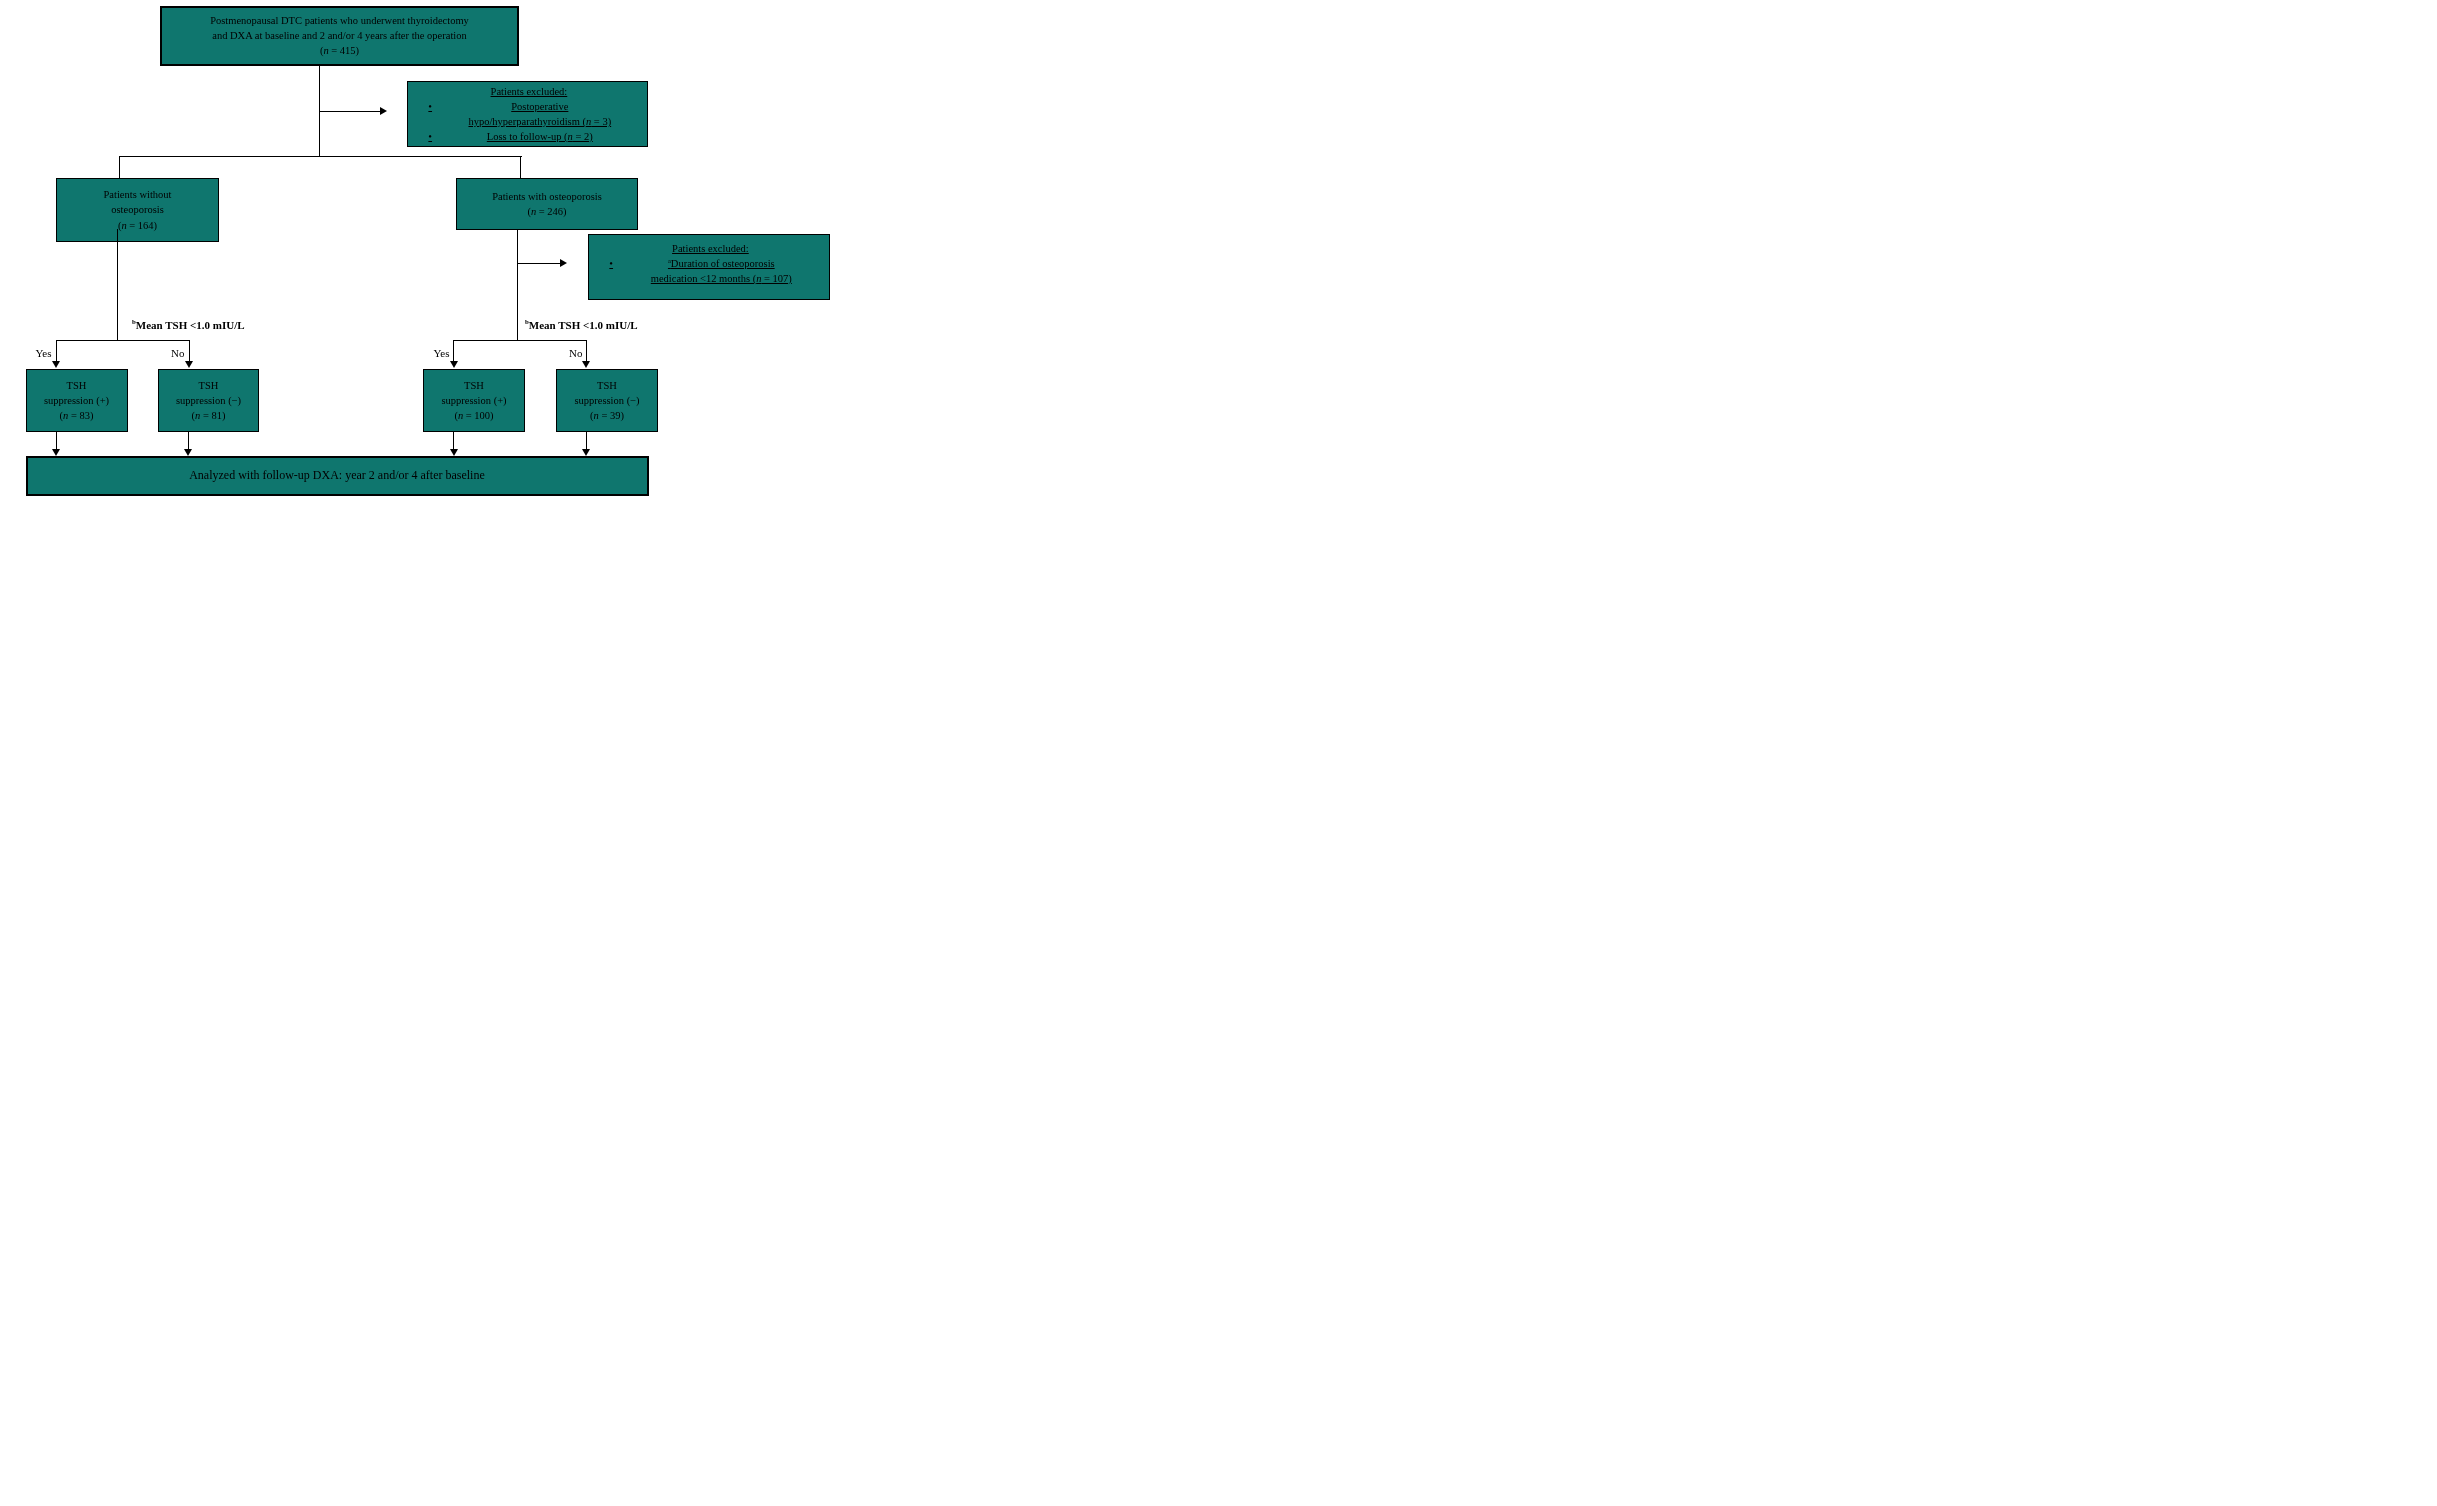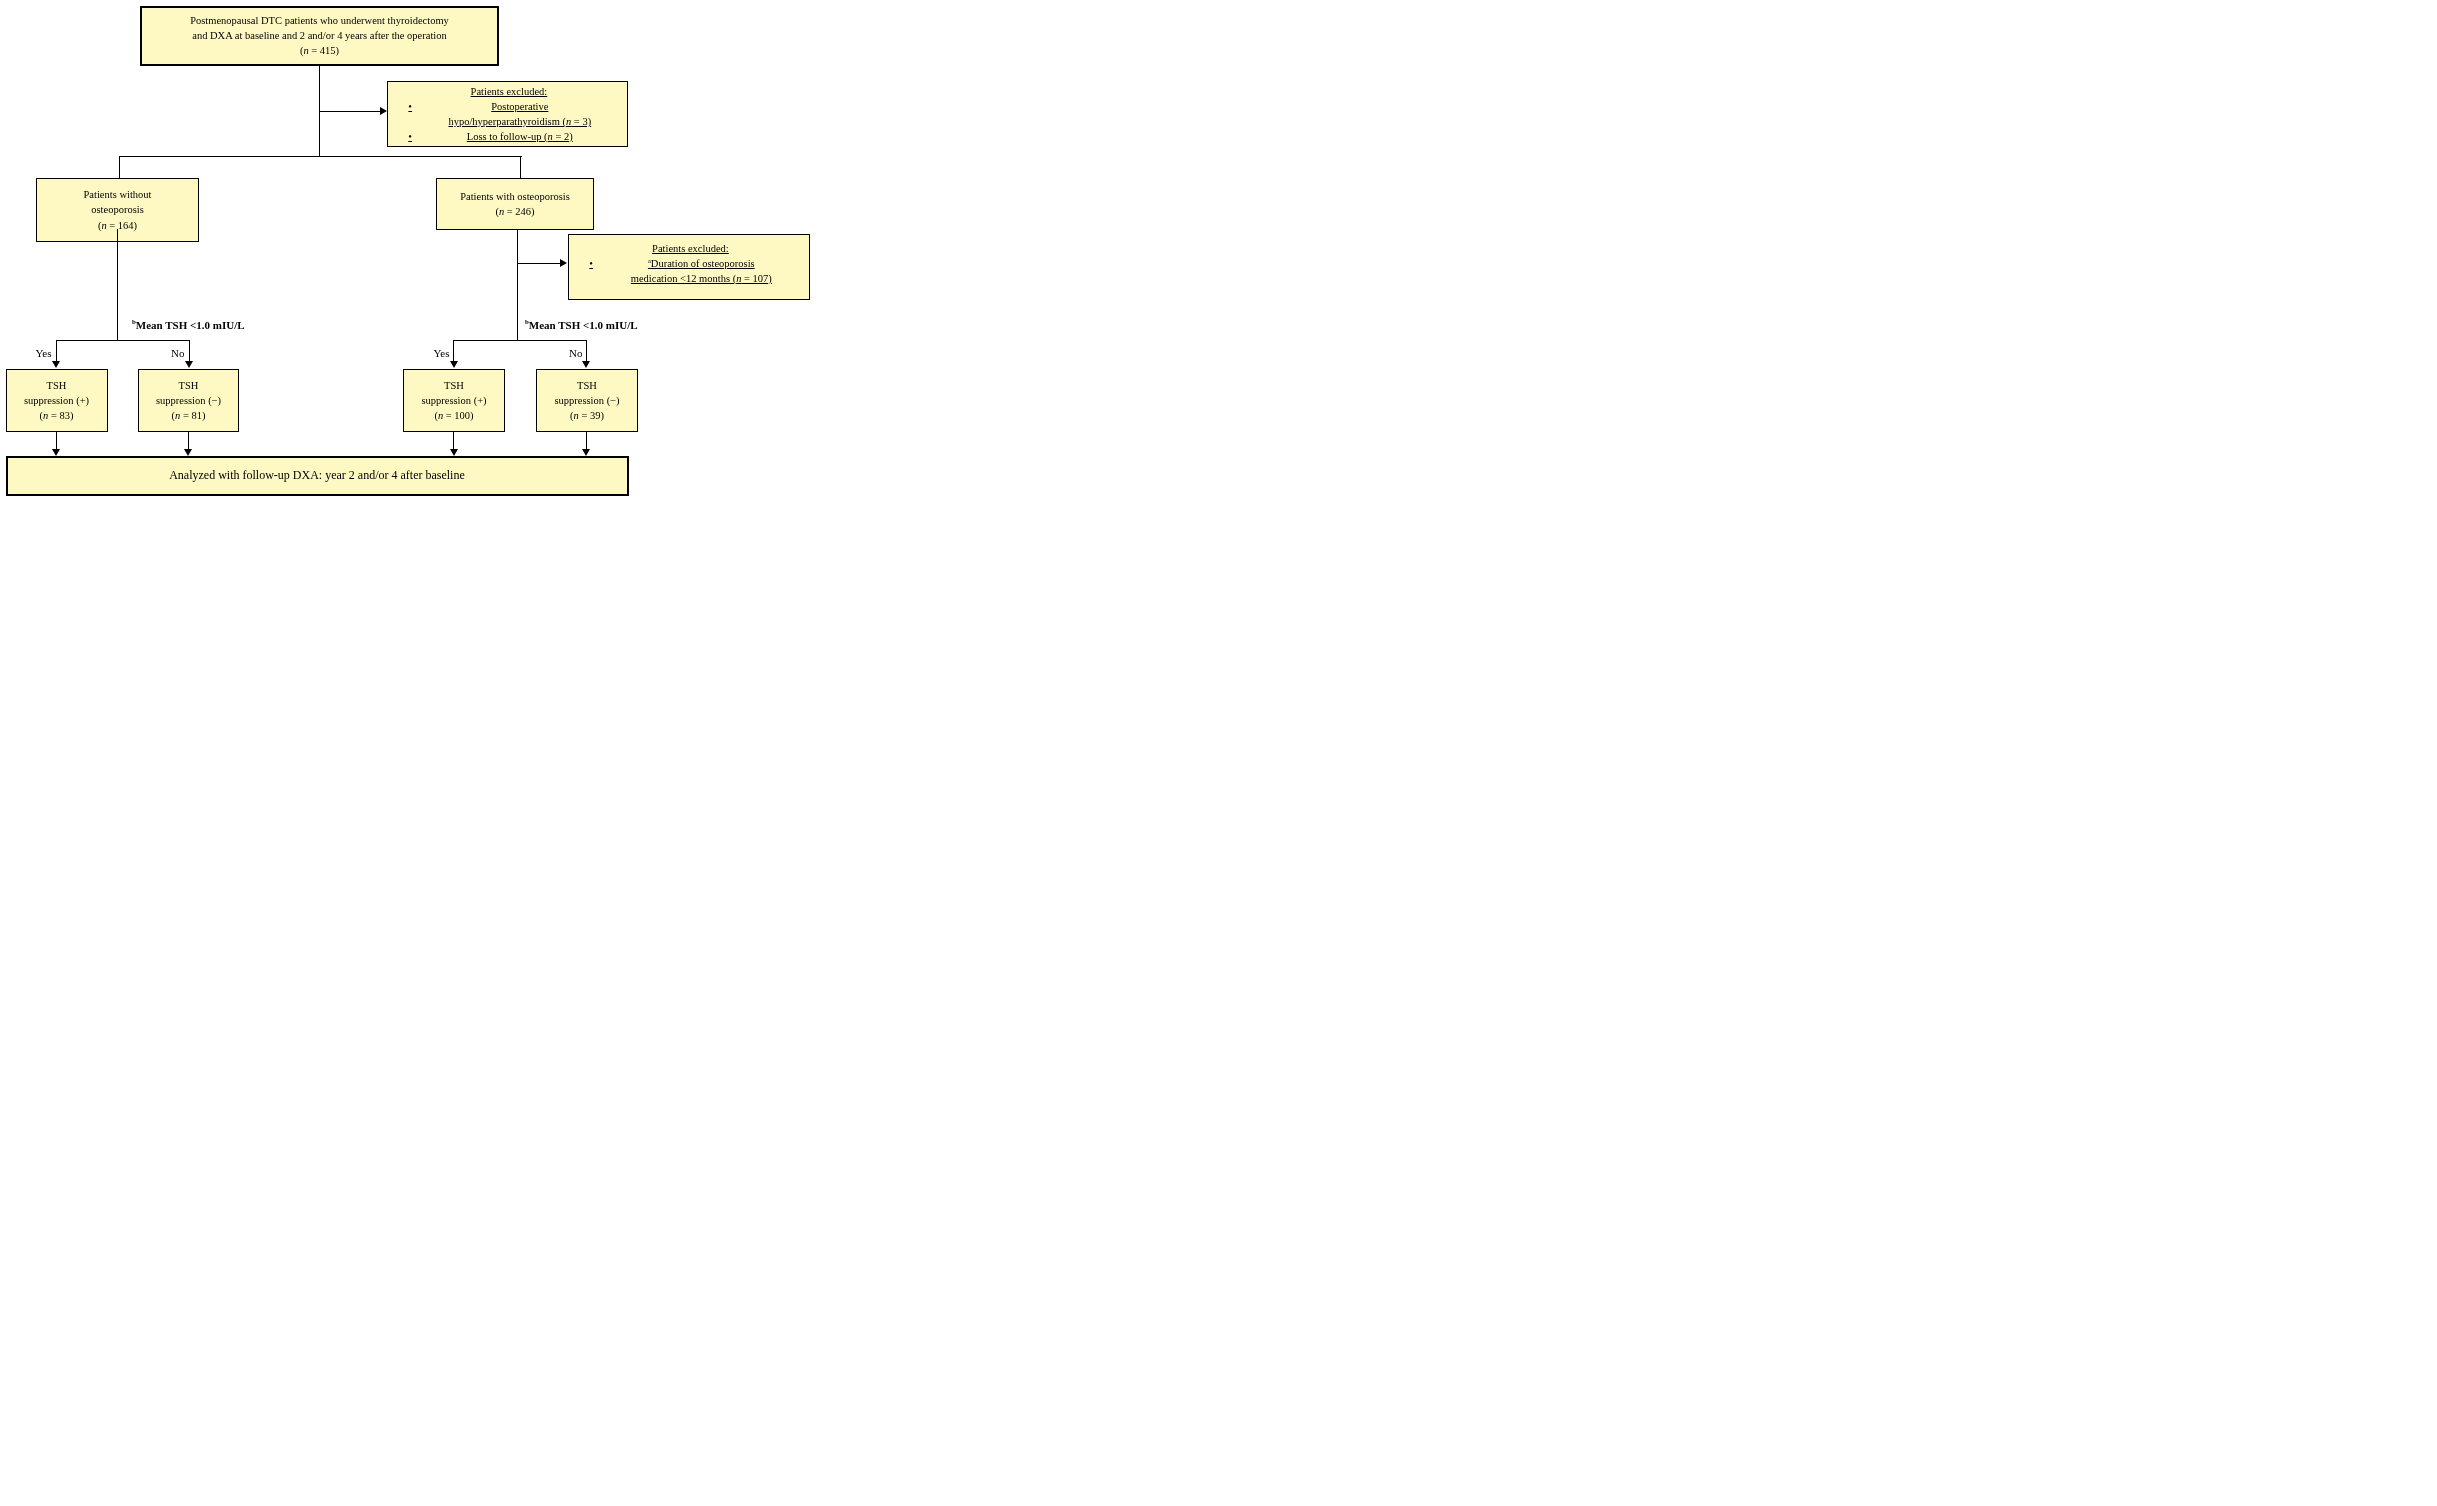--- a/index.html
+++ b/index.html
@@ -2,23 +2,23 @@
 <html style="font-size:8.8px"><head>
 <meta charset="utf-8">
 <title>Patient flow diagram</title>
 <style>
   html,body{margin:0;padding:0;background:#ffffff;}
   .stage{
     position:relative;width:813px;height:502px;background:#ffffff;
     color:#000;font-family:"Liberation Serif","DejaVu Serif",serif;
   }
   .box{
-    position:absolute;box-sizing:border-box;border:1.7px solid #000;background:#fef9c3;
+    position:absolute;box-sizing:border-box;border:1.7px solid #000;background:#0f766e;
     display:flex;align-items:center;justify-content:center;
-    text-align:center;font-size:10.5px;line-height:1.45;
+    text-align:center;font-size:10.5px;line-height:1.45;margin-left:20px;
   }
   .box--thick{border-width:2.2px;}
   .box--excl{
     display:block;text-align:center;padding:3.3px 4.4px 0 7.2px;line-height:1.42;text-decoration:underline;
   }
   .box--excl2{padding-top:7.2px;}
   .bullet-row{display:flex;}
   .bullet-dot{flex:0 0 24px;padding-left:6px;box-sizing:border-box;}
   .bullet-text{flex:1 1 auto;padding-right:2.2px;}
   .line{position:absolute;background:#000;}
@@ -61,21 +61,21 @@
     </div>
   </div>
 
   <div class="line" style="left:119px;top:156px;width:403px;height:1.1px"></div>
   <div class="line" style="left:119px;top:157px;width:1.1px;height:21px"></div>
   <div class="line" style="left:520px;top:157px;width:1.1px;height:21px"></div>
 
   <div class="box" style="left:36px;top:178px;width:163px;height:64px">
     <div>Patients without<br>osteoporosis<br>(<i>n</i> = 164)</div>
   </div>
-  <div class="box" style="left:436px;top:178px;width:158px;height:52px">
+  <div class="box" style="left:436px;top:178px;width:182px;height:52px">
     <div>Patients with osteoporosis<br>(<i>n</i> = 246)</div>
   </div>
 
   <div class="line" style="left:117px;top:229px;width:1.1px;height:111px"></div>
   <div class="line" style="left:517px;top:229px;width:1.1px;height:111px"></div>
 
   <div class="line" style="left:518px;top:263px;width:44px;height:1.1px"></div>
   <div class="ah-right" style="left:560px;top:259px"></div>
 
   <div class="box box--excl box--excl2" style="left:568px;top:234px;width:242px;height:66px">

